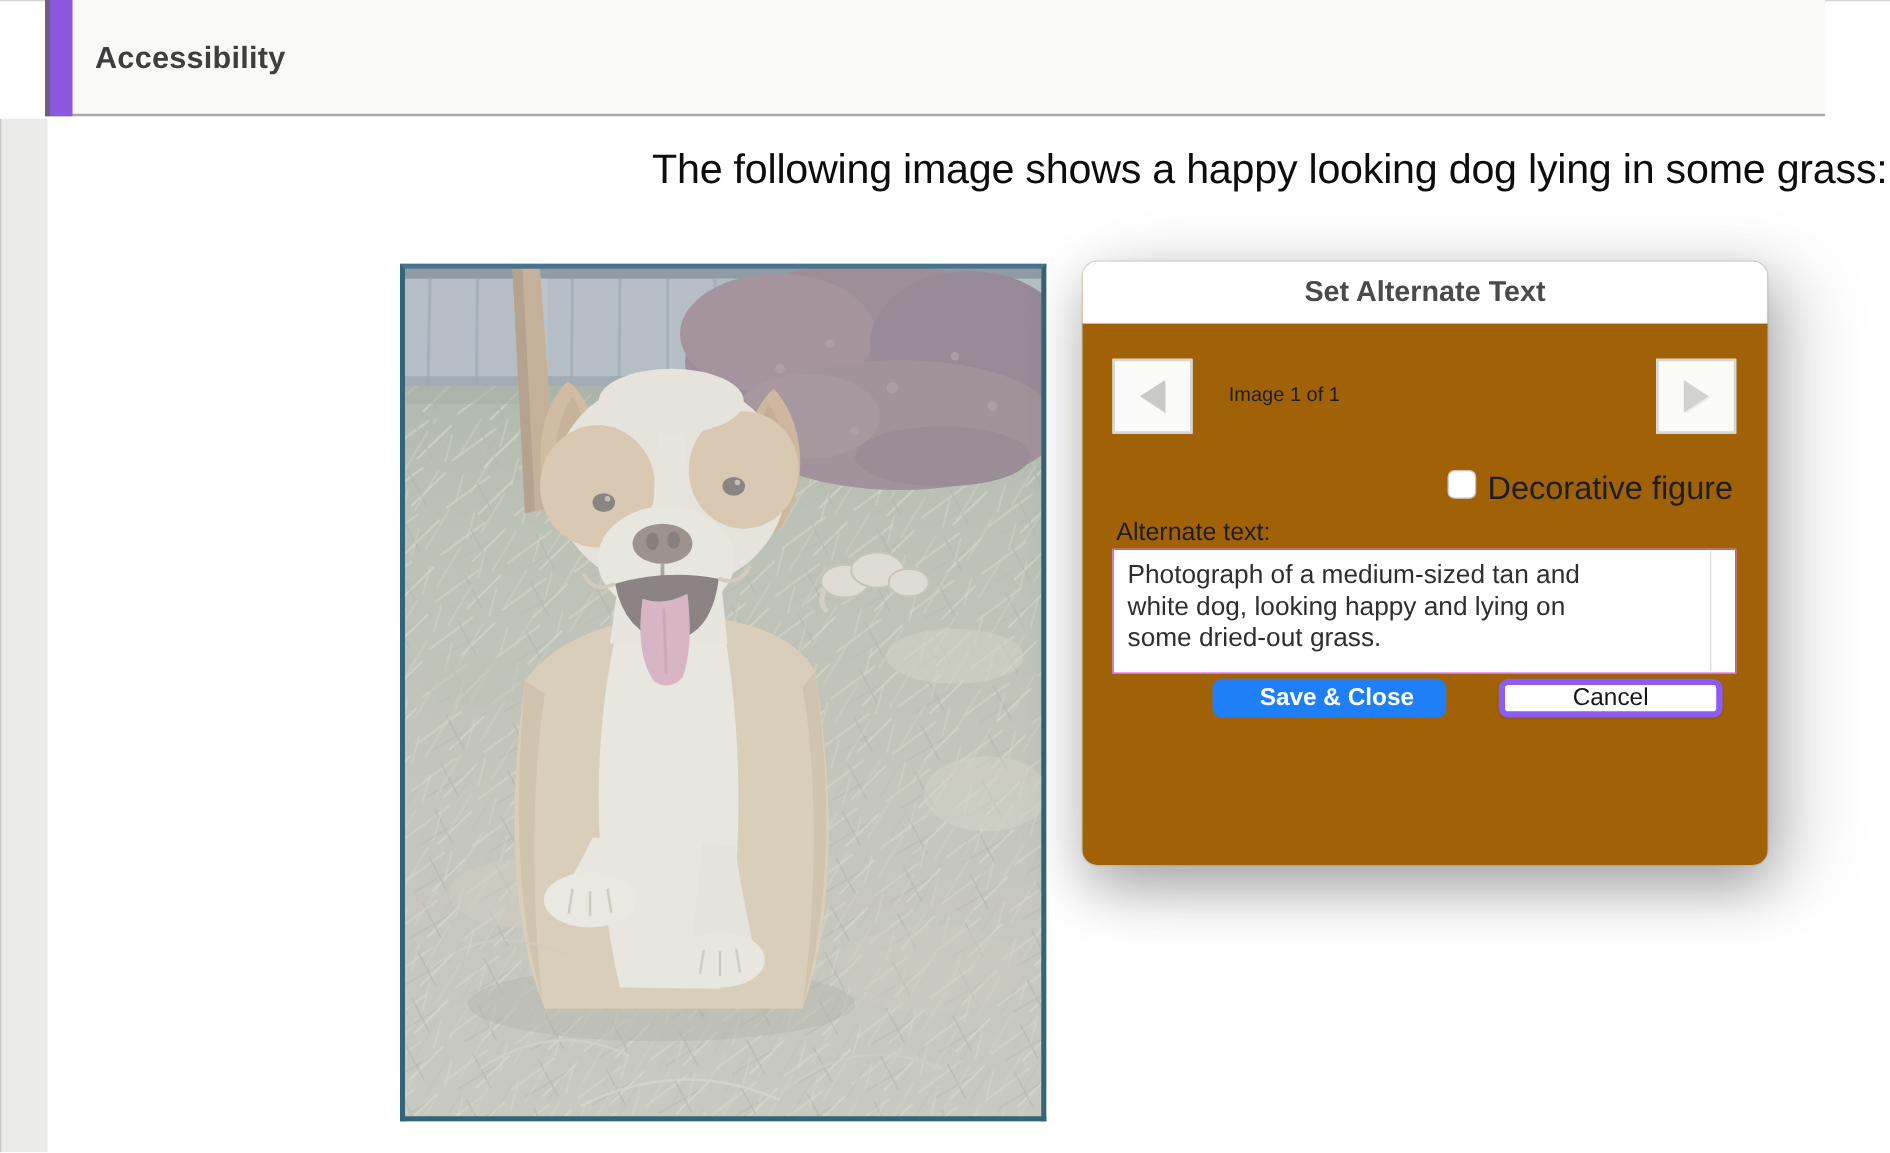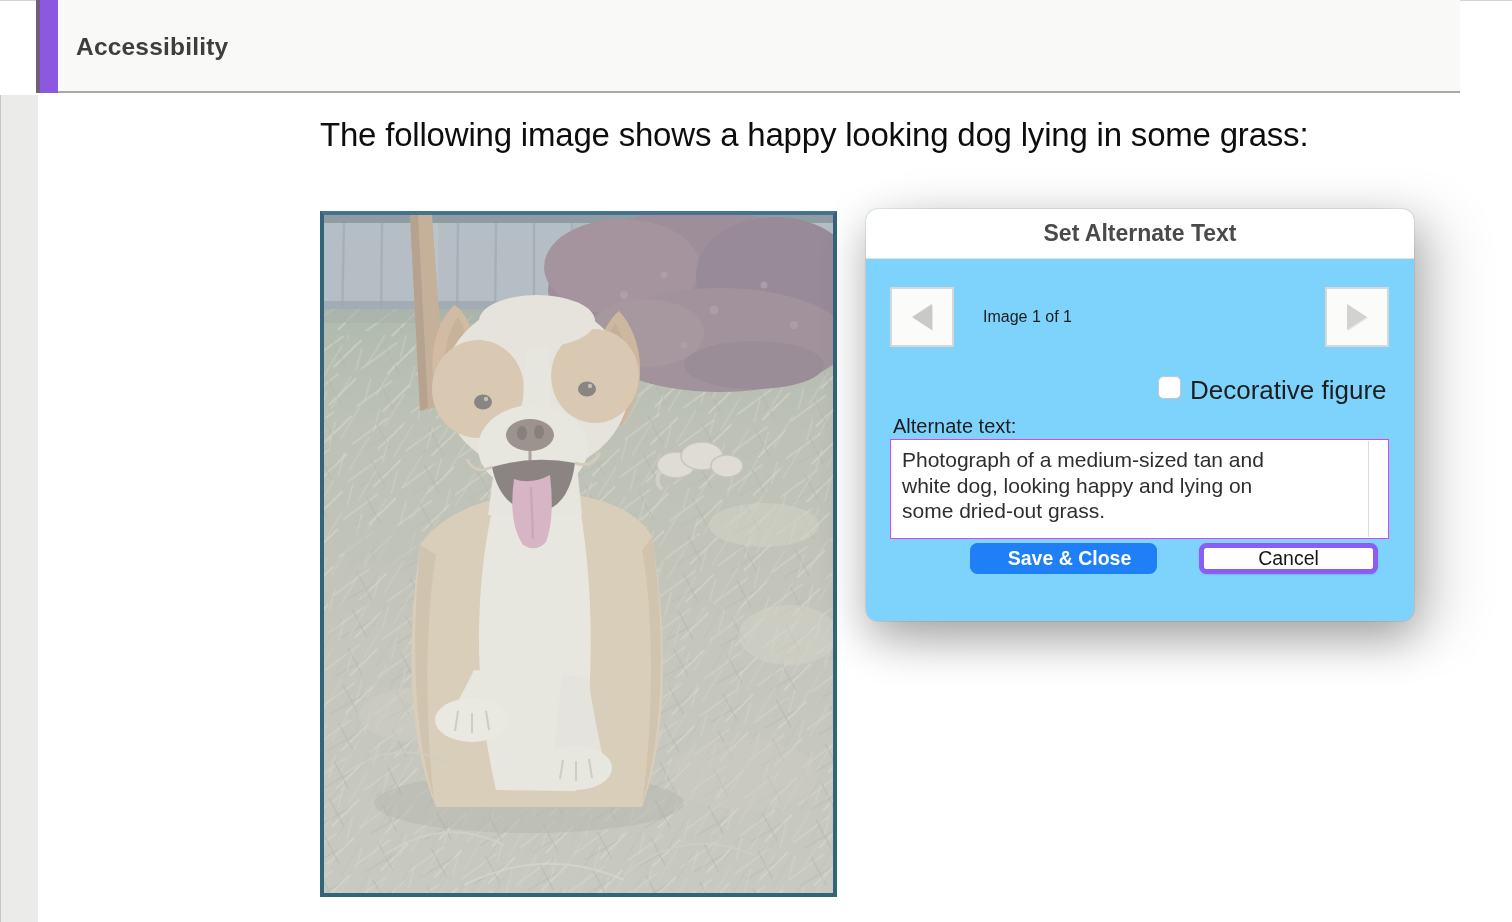--- a/index.html
+++ b/index.html
@@ -10,28 +10,28 @@
   .topbar { position:absolute; left:0; top:0; width:1424px; height:93px; background:#f9f9f8; border-bottom:2px solid #a9a9a9;margin-left:36px; }
   .accent-stripe { position:absolute; left:0; top:0; width:22px; height:93px;
     background:linear-gradient(90deg,#6e5f7d 0 4px, var(--accent,#8d58e0) 4px); }
   .panel-title { position:absolute; left:40px; top:0; height:93px; display:flex; align-items:center;
     font-size:24.5px; font-weight:700; color:#3e3e3e; letter-spacing:.2px; }
 
   
   .sidebar { position:absolute; left:0; top:95px; width:38px; height:827px; background:#ebebea; box-shadow: inset 1px 0 0 #c6c6c6; }
 
   
-  .doc-heading { position:absolute; left:320px; top:116px; width:1190px; font-size:33px; font-weight:400; color:#0d0d0d; letter-spacing:-0.2px; white-space:nowrap; }
+  .doc-heading { position:absolute; left:320px; top:116px; width:1190px; font-size:33px; font-weight:400; color:#0d0d0d; letter-spacing:-0.2px; white-space:nowrap;text-align:right; }
 
   .doc-figure { position:absolute; left:320px; top:211px; width:517px; height:686px;
     border:4px solid #33657a; border-top-color:#46748f; background:#aab3a4; cursor:pointer; }
   .doc-figure svg { display:block; }
 
   
-  .dialog { position:absolute; left:866px; top:209px; width:548px; height:412px; background:#7dd3fc; border-radius:12px;
+  .dialog { position:absolute; left:866px; top:209px; width:548px; height:483px; background:#a16207; border-radius:12px;
     box-shadow: 0 0 0 1px rgba(0,0,0,0.07), 0 18px 45px rgba(0,0,0,0.30), 30px 10px 60px rgba(0,0,0,0.12); }
   .dialog-titlebar { position:absolute; left:0; top:0; width:548px; height:50px; background:#ffffff; border-radius:12px 12px 0 0;
     border-bottom:1px solid #e2e2e1; display:flex; align-items:center; justify-content:center; }
   .dialog-title { font-size:23px; font-weight:700; color:#4a4a4a; }
 
   .nav-btn { position:absolute; top:78px; width:64px; height:60px; background:#fbfbfa; border:2px solid #d7d7d5; display:flex; align-items:center; justify-content:center; cursor:pointer; }
   .nav-btn.prev { left:24px; }
   .nav-btn.next { left:459px; }
   .tri-left-gray  { width:0; height:0; border-top:13px solid transparent; border-bottom:13px solid transparent; border-right:20px solid #c9c9c7; filter:drop-shadow(1px 1px 0 #e6e6e4); }
   .tri-right-gray { width:0; height:0; border-top:13px solid transparent; border-bottom:13px solid transparent; border-left:20px solid #d2d2d0; filter:drop-shadow(1px 1px 0 #e9e9e7); }

